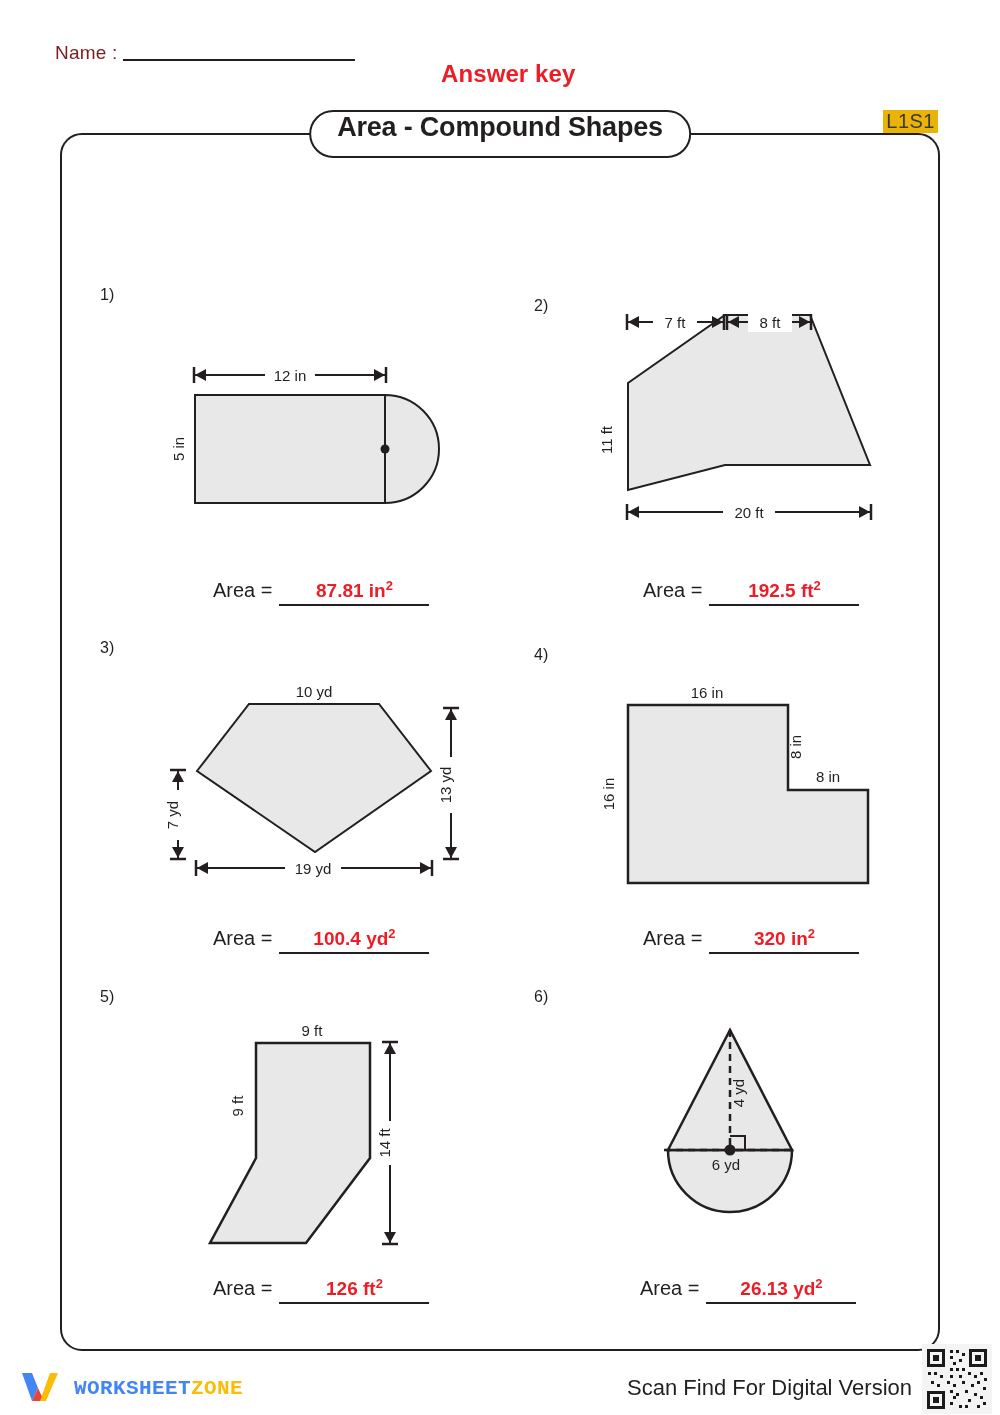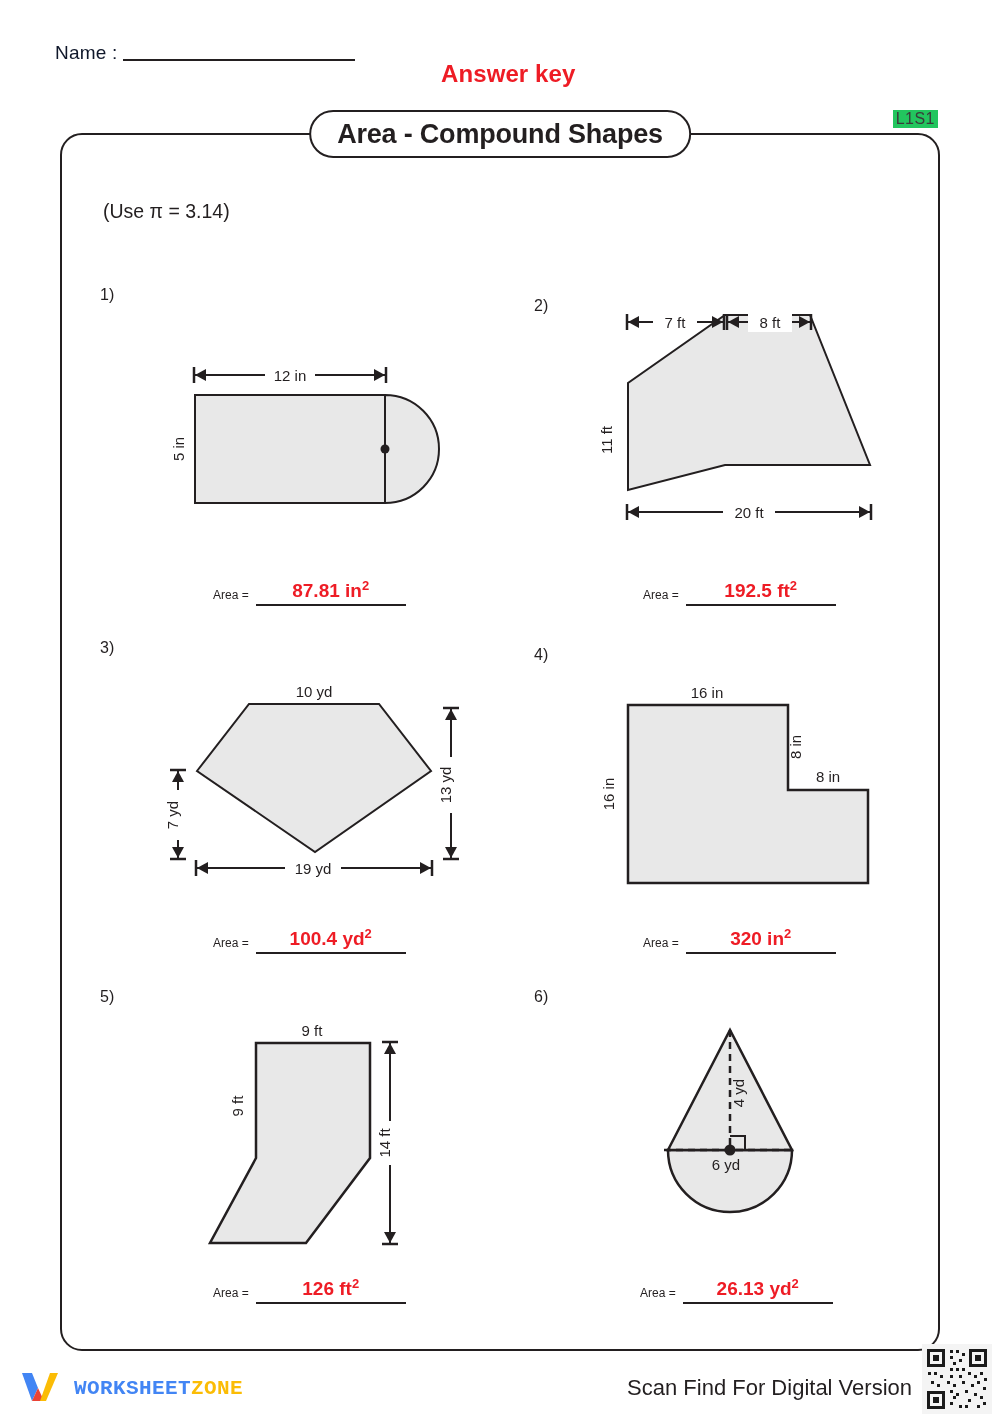--- a/index.html
+++ b/index.html
@@ -19,21 +19,21 @@
   
   #name-row {
     position: absolute;
     left: 55px;
     top: 42px;
     display: flex;
     align-items: flex-end;
   }
   #name-label {
     font-size: 19px;
-    color: #0f172a;
+    color: #7f1d1d;
     letter-spacing: .2px;
   }
   #name-line {
     width: 232px;
     height: 0;
     border-bottom: 2px solid #231f20;
     margin-left: 6px;
     margin-bottom: 3px;
   }
   #answer-key {
@@ -58,43 +58,43 @@
     box-sizing: border-box;
   }
   #title-badge {
     position: absolute;
     left: 50%;
     transform: translateX(-50%);
     top: 110px;
     height: 44px;
     padding: 0 26px;
     display: flex;
-    align-items: center;
+    align-items: flex-start;
     justify-content: center;
     border: 2.5px solid #231f20;
     border-radius: 24px;
     background: #ffffff;
     z-index: 3;
   }
   #title-text {
     font-size: 27px;
     font-weight: bold;
     color: #231f20;
     letter-spacing: -.2px;
     white-space: nowrap;
   }
   #sheet-code {
     position: absolute;
     right: 62px;
     top: 110px;
-    font-size: 16px;
+    font-size: 20px;
     color: #3a3a3a;
     letter-spacing: .5px;
     z-index: 4;
-    background: #22c55e;
+    background: #eab308;
     padding: 0 3px;
   }
 
   
   #instructions {
     position: absolute;
     left: 103px;
     top: 196px;
     width: 790px;
     font-size: 19.5px;
@@ -115,21 +115,21 @@
     position: absolute;
     overflow: visible;
   }
   .answer-row {
     position: absolute;
     display: flex;
     align-items: flex-end;
     white-space: nowrap;
   }
   .answer-label {
-    font-size: 12px;
+    font-size: 20px;
     color: #231f20;
     padding-bottom: 4px;
   }
   .answer-blank {
     border-bottom: 2.5px solid #231f20;
     min-width: 130px;
     text-align: center;
     padding: 0 10px 2px 10px;
     margin-left: 7px;
   }
@@ -187,21 +187,20 @@
 <div id="answer-key">Answer key</div>
 
 <div id="frame"></div>
 
 <div id="title-badge">
   <span id="title-text">Area - Compound Shapes</span>
 </div>
 <div id="sheet-code">L1S1</div>
 
 <div id="instructions">
-  <div>(Use π = 3.14)</div>
 </div>
 
 <div class="problem" style="left:0;top:0;">
   <span class="prob-num" style="left:100px;top:286px;">1)</span>
 
   <svg class="figure-svg" style="left:160px;top:355px;" width="320" height="180" viewBox="0 0 320 180">
 
     <path d="M 35 40 L 225 40 L 225 148 L 35 148 Z" fill="#e8e8e8" stroke="#231f20" stroke-width="2"></path>
     <path d="M 225 40 A 54 54 0 0 1 225 148 Z" fill="#e8e8e8" stroke="#231f20" stroke-width="2"></path>
 

